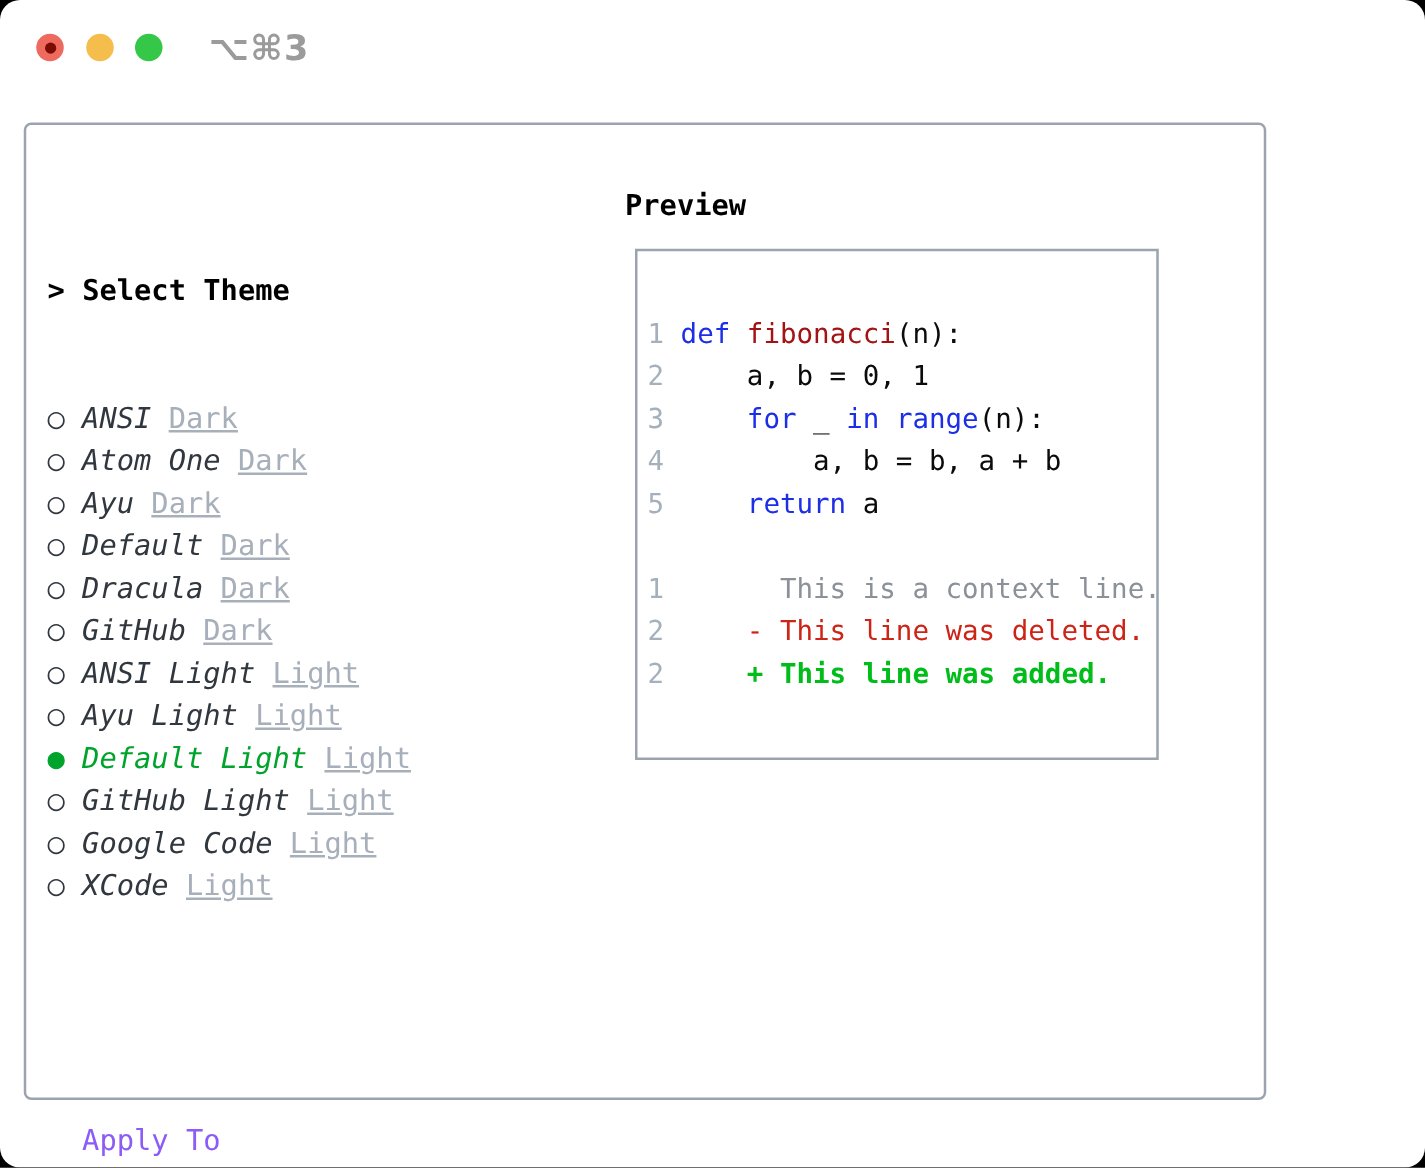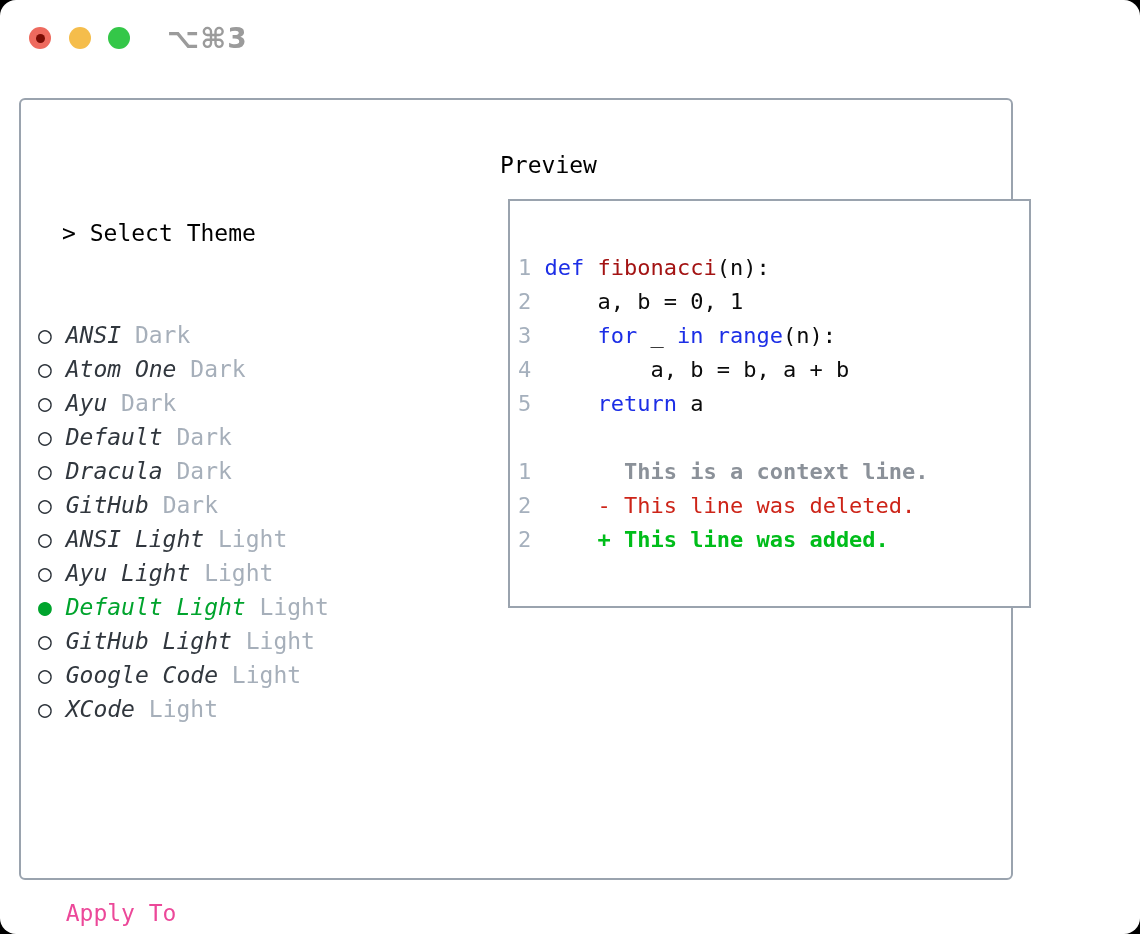--- a/index.html
+++ b/index.html
@@ -16,38 +16,38 @@
   .tl-green{left:108px;background:var(--tl-green);}
   .win-title{position:absolute;left:167px;top:22px;font-family:"DejaVu Sans",sans-serif;
              font-size:28px;font-weight:bold;color:var(--title-gray);letter-spacing:1px;}
   
   .panel{position:absolute;left:19px;top:98px;width:994px;height:782px;
          border:2px solid var(--border);border-radius:6px;box-sizing:border-box;background:#fff;}
   
   .left-pane{position:absolute;left:38px;top:148px;font-size:23px;line-height:34px;
              white-space:pre;color:var(--text-dark);}
   .line{min-height:34px;}
-  .header{font-weight:normal;color:#000;margin-left:24px;}
+  .header{font-weight:bold;color:#000;}
   .bullet{display:inline-block;width:2ch;color:var(--text-dark);}
   .item .name{color:var(--text-dark);font-style:italic;}
   .item.selected .name,.item.selected .bullet{color:var(--green-ui);}
-  .variant{margin-left:1ch;color:var(--muted);}
-  .apply-title{padding-left:2ch;color:#ec4899;}
+  .variant{margin-left:1ch;color:var(--muted);text-decoration:underline;}
+  .apply-title{padding-left:2ch;color:#8b5cf6;}
   
   .preview-title{position:absolute;left:500px;top:148px;font-size:23px;line-height:34px;
-                 font-weight:normal;color:#000;}
-  .preview-box{position:absolute;left:508px;top:199px;width:523px;height:409px;
+                 font-weight:bold;color:#000;}
+  .preview-box{position:absolute;left:508px;top:199px;width:419px;height:409px;
                border:2px solid var(--border);box-sizing:border-box;background:#fff;}
   .code{position:absolute;left:8px;top:50px;font-size:22px;line-height:34px;
         white-space:pre;color:#0b0b0b;}
   .code-line{min-height:34px;}
   .ln{display:inline-block;width:2ch;color:var(--ln-gray);}
   .kw{color:var(--kw-blue);}
   .fn{color:var(--fn-red);}
-  .ctx{color:var(--ctx-gray);font-weight:bold;}
+  .ctx{color:var(--ctx-gray);}
   .del{color:var(--del-red);}
   .add{color:var(--add-green);font-weight:bold;}
 </style>
 </head>
 <body>
 
 <div class="window">
 
   <span class="tl tl-red">
     <span class="dot"></span>

